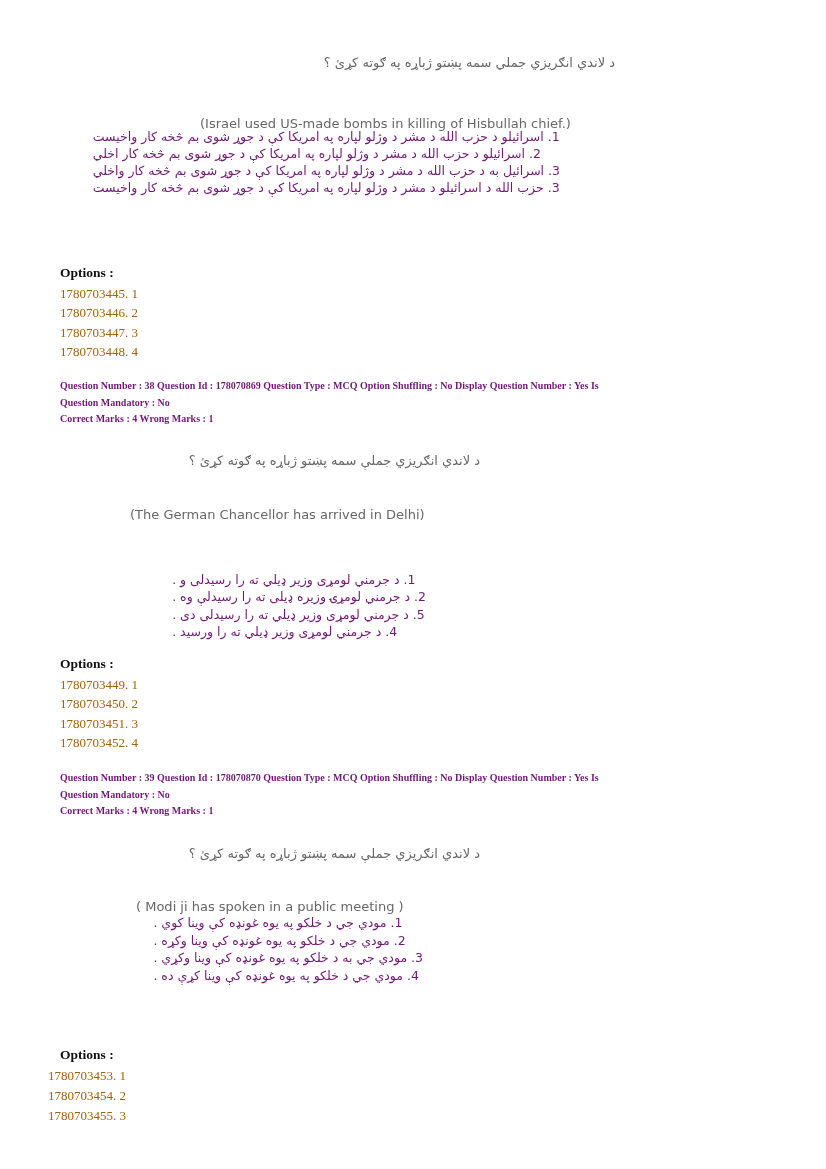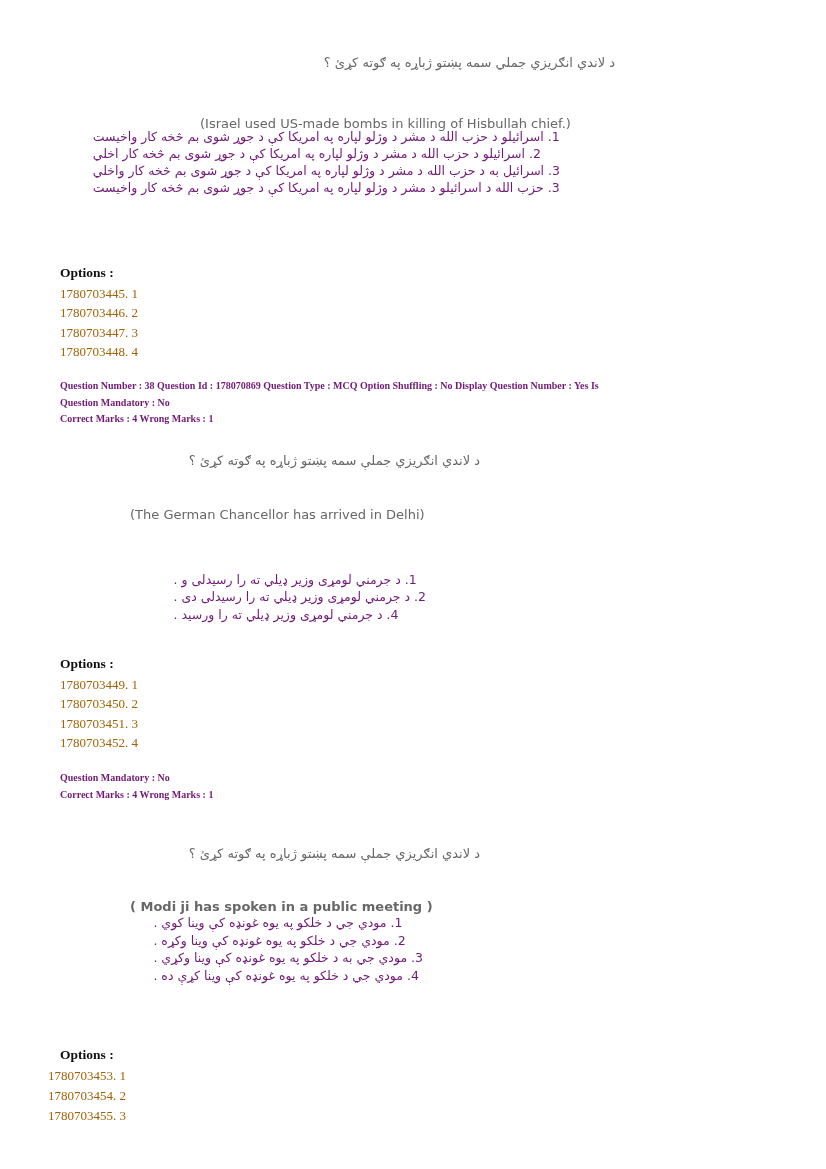--- a/index.html
+++ b/index.html
@@ -91,41 +91,43 @@
     <div>Question Mandatory : No</div>
     <div>Correct Marks : 4 Wrong Marks : 1</div>
   </div>
 
   <div class="abs pashto-question" style="top:453px; right:346px;" dir="rtl">د لاندي انګریزي جملې سمه پښتو ژباړه په ګوته کړئ ؟</div>
 
   <div class="abs english-line" style="top:487px; left:130px;">(The German Chancellor has arrived in Delhi)</div>
 
   <div class="abs pashto-options q38-opts" style="top:532px; right:400px;margin-top:39px;" dir="rtl">
     <div>1. د جرمني لومړی وزیر ډیلي ته را رسیدلی و .</div>
-    <div>2. د جرمني لومړی وزیر ډیلي ته را رسیدلی دی .</div>
+    <div>2. د جرمني لومړۍ وزیره ډیلی ته را رسیدلې وه .</div>
+    <div>5. د جرمني لومړی وزیر ډیلي ته را رسیدلی دی .</div>
     <div>4. د جرمني لومړی وزیر ډیلي ته را ورسید .</div>
   </div>
 
   <div class="abs options-label" style="top:656px; left:60px;">Options :</div>
 
   <div class="abs option-ids" style="top:675px; left:60px;">
     <div>1780703449. 1</div>
     <div>1780703450. 2</div>
     <div>1780703451. 3</div>
     <div>1780703452. 4</div>
   </div>
 
   <div class="abs qheader" style="top:770px; left:60px;">
+    <div>Question Number : 39 Question Id : 178070870 Question Type : MCQ Option Shuffling : No Display Question Number : Yes Is</div>
     <div>Question Mandatory : No</div>
     <div>Correct Marks : 4 Wrong Marks : 1</div>
   </div>
 
   <div class="abs pashto-question" style="top:846px; right:346px;" dir="rtl">د لاندي انګریزي جملې سمه پښتو ژباړه په ګوته کړئ ؟</div>
 
-  <div class="abs english-line" style="top:879px; left:130px;font-weight:bold;">( Modi ji has spoken in a public meeting )</div>
+  <div class="abs english-line" style="top:879px; left:136px;">( Modi ji has spoken in a public meeting )</div>
 
   <div class="abs pashto-options q39-opts" style="top:914px; right:403px;" dir="rtl">
     <div>1. مودي جي د خلکو په یوه غونډه کې وینا کوي .</div>
     <div>2. مودي جي د خلکو په یوه غونډه کې وینا وکړه .</div>
     <div>3. مودي جي به د خلکو په یوه غونډه کې وینا وکړي .</div>
     <div>4. مودي جي د خلکو په یوه غونډه کې وینا کړې ده .</div>
   </div>
 
   <div class="abs options-label" style="top:1047px; left:60px;">Options :</div>
 

